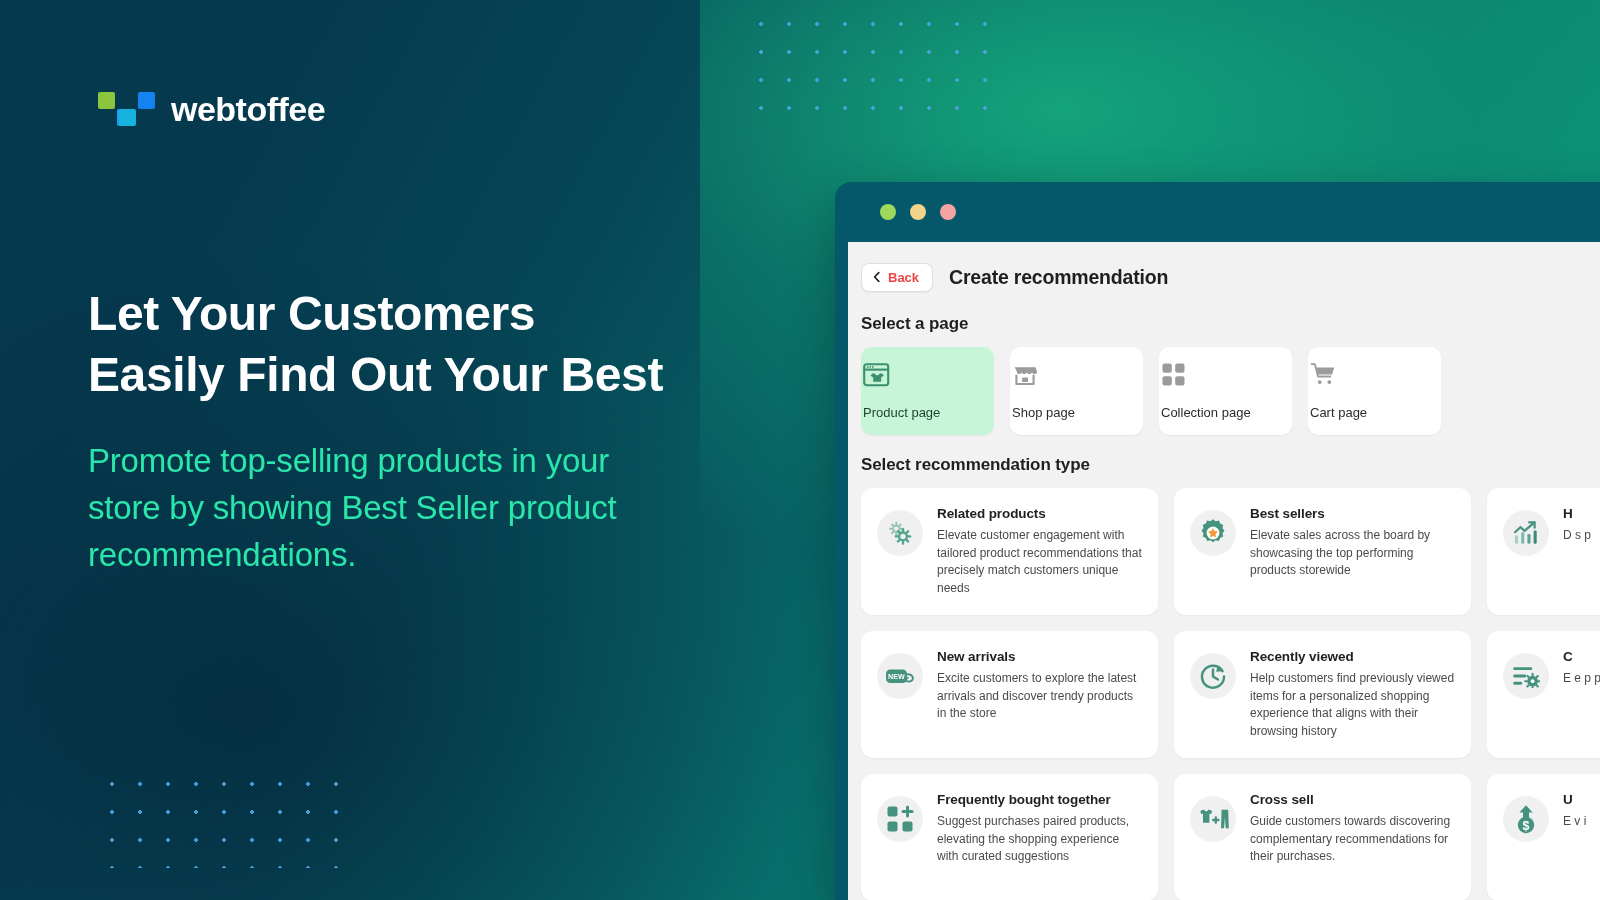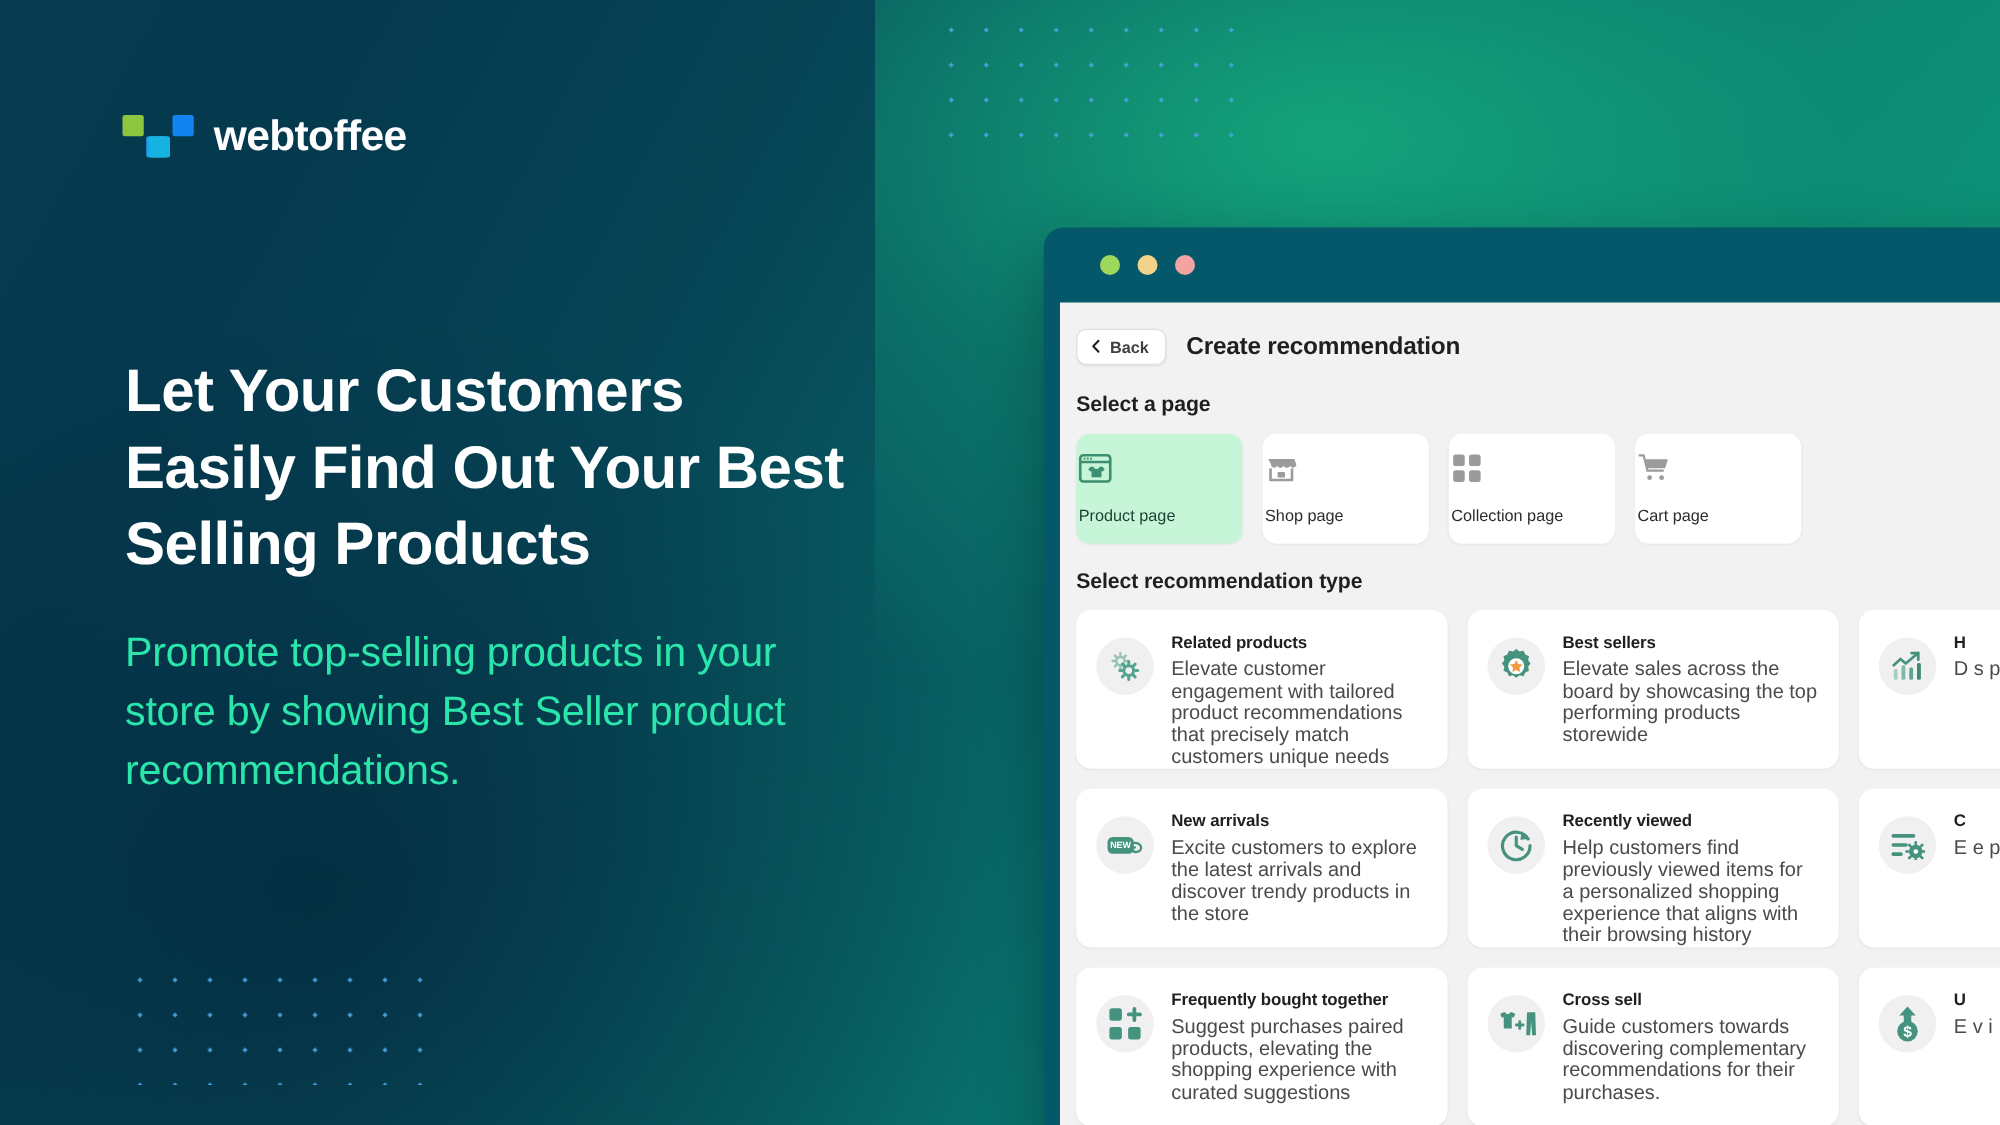--- a/index.html
+++ b/index.html
@@ -77,21 +77,21 @@
   .logo-word {
     color: #ffffff;
     font-size: 34px;
     font-weight: 700;
     letter-spacing: -0.5px;
     line-height: 1;
     white-space: nowrap;
   }
 
   
-  #hero { position: absolute; left: 100px; top: 283px; width: 660px; }
+  #hero { position: absolute; left: 88px; top: 283px; width: 660px; }
   #headline {
     color: #ffffff;
     font-size: 48px;
     font-weight: 700;
     line-height: 61px;
     letter-spacing: -0.4px;
   }
   #subhead {
     margin-top: 32px;
     color: #2ae6ab;
@@ -134,21 +134,21 @@
   }
 
   
   #topbar { display: flex; align-items: center; gap: 16px; height: 34px; }
   #back-btn {
     display: inline-flex; align-items: center; gap: 6px;
     background: #ffffff;
     border: 1px solid #e0e0e0;
     border-radius: 8px;
     padding: 6px 13px 6px 10px;
-    font-size: 13px; font-weight: 600; color: #404040;
+    font-size: 13px; font-weight: 600; color: #ef4444;
     box-shadow: 0 1px 1px rgba(0,0,0,.05);
     cursor: pointer;
   }
   #back-btn svg { display: block; }
   #page-title {
     font-size: 19.5px; font-weight: 700; color: #1f1f1f;
     letter-spacing: -0.2px;
   }
 
   .section-title {
@@ -200,21 +200,21 @@
     background: #f0f0f0;
     display: flex; align-items: center; justify-content: center;
     margin-top: 4px;
   }
   .tc-text { flex: 1; min-width: 0; }
   .tc-title {
     font-size: 13.5px; font-weight: 700; color: #1f1f1f;
     margin-bottom: 6px; letter-spacing: -0.1px;
   }
   .tc-desc {
-    font-size: 16px; color: #4a4a4a; line-height: 17.5px;
+    font-size: 12px; color: #4a4a4a; line-height: 17.5px;
   }
 </style>
 </head>
 <body>
 
 <div id="stage">
 
   <div id="glow-tr"></div>
   <div id="glow-bl"></div>
 
@@ -228,21 +228,20 @@
         <i class="lm-cyan"></i>
         <i class="lm3"></i>
     </span>
     <span class="logo-word">webtoffee</span>
   </div>
 
   <div id="hero">
     <h1 id="headline">
       <span>Let Your Customers</span><br>
       <span>Easily Find Out Your Best</span><br>
-      <span>Selling Products</span>
     </h1>
     <p id="subhead">Promote top-selling products in your store by showing Best Seller product recommendations.</p>
   </div>
 
   <div id="browser">
 
     <div id="browser-bar">
       <span class="traffic t-green"></span>
       <span class="traffic t-yellow"></span>
       <span class="traffic t-red"></span>

